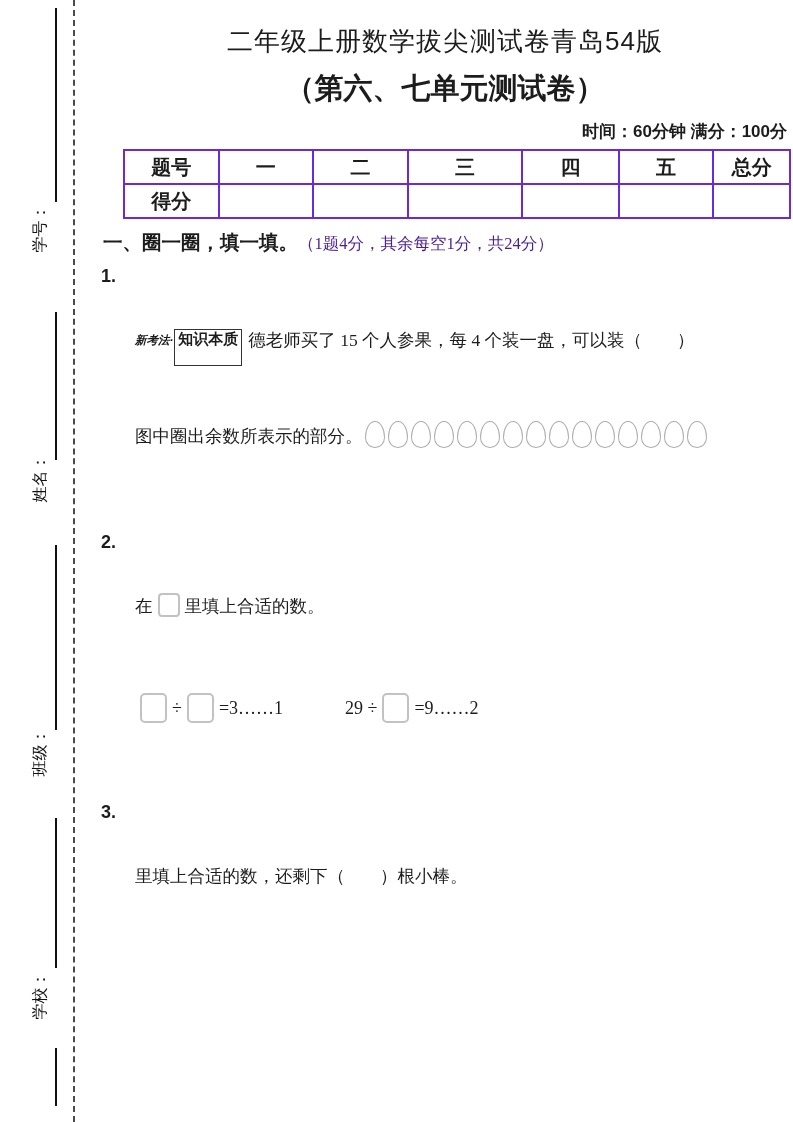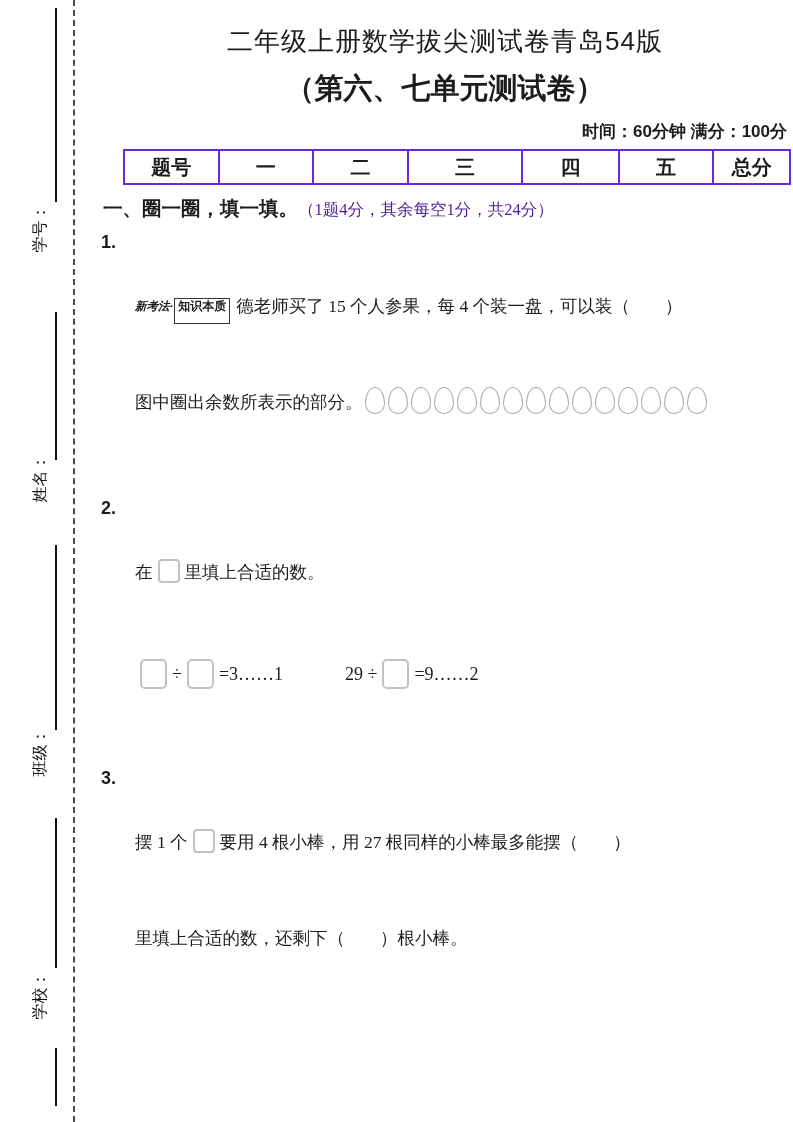--- a/index.html
+++ b/index.html
@@ -35,21 +35,21 @@
   .section .s-note { font-size:16.5px; color:#4c1d95; }
   
   .q { display:flex; align-items:flex-start; margin-top:4px; }
   .q-num { flex:0 0 34px; font-size:18px; font-weight:600; line-height:32px; text-align:left;
            font-family:"Liberation Sans","DejaVu Sans",sans-serif; }
   .q-body { flex:1; font-size:17.5px; line-height:32px; white-space:pre-wrap; }
   .q-line { min-height:32px; }
   .badge { display:inline-block; vertical-align:2px; margin-right:6px; line-height:15px;
            font-family:"Liberation Sans","DejaVu Sans",sans-serif; }
   .badge .b-left { font-size:11.5px; font-weight:900; font-style:italic; }
-  .badge .b-box { font-size:12px; font-weight:600; border:1px solid #333; padding:0 3px 10px 3px; margin-left:1px; }
+  .badge .b-box { font-size:15px; font-weight:600; border:1px solid #333; padding:0 3px 18px 3px; margin-left:1px; }
   
   .box { display:inline-block; width:27px; height:30px; border:2px solid #c2c2c2; border-radius:5px;
          vertical-align:-8px; margin:0 5px; background:#fff; }
   .box.small { width:22px; height:24px; vertical-align:-5px; border-radius:4px; }
   .eq-line { display:flex; align-items:center; margin:6px 0 4px 0; font-size:18px; }
   .eq-gap { width:62px; }
   
   .egg-row { display:inline-block; vertical-align:-6px; margin-left:2px; }
   .egg { display:inline-block; width:20px; height:27px; margin-right:3px; border:1.5px solid #adadad;
          border-radius:50% 50% 50% 50% / 62% 62% 40% 40%; background:#fff; }
@@ -88,20 +88,29 @@
       <tbody>
           <tr>
         <td>题号</td>
         <td>一</td>
         <td>二</td>
         <td>三</td>
         <td>四</td>
         <td>五</td>
         <td>总分</td>
       </tr>
+      <tr>
+        <td>得分</td>
+        <td></td>
+        <td></td>
+        <td></td>
+        <td></td>
+        <td></td>
+        <td></td>
+      </tr>
     </tbody>
       </table>
 
     <div class="section"><span class="s-title">一、圈一圈，填一填。</span><span class="s-note">（1题4分，其余每空1分，共24分）</span></div>
 
     <div class="q">
       <div class="q-num">1.</div>
       <div class="q-body">
         <div class="q-line"><span class="badge"><span class="b-left">新考法·</span><span class="b-box">知识本质</span></span><span>德老师买了 15 个人参果，每 4 个装一盘，可以装（　　）</span></div>
         <div class="q-line"><span>图中圈出余数所表示的部分。</span><span class="egg-row"><span class="egg"></span><span class="egg"></span><span class="egg"></span><span class="egg"></span><span class="egg"></span><span class="egg"></span><span class="egg"></span><span class="egg"></span><span class="egg"></span><span class="egg"></span><span class="egg"></span><span class="egg"></span><span class="egg"></span><span class="egg"></span><span class="egg"></span></span></div>
@@ -116,19 +125,18 @@
           <span class="box"></span><span>÷</span><span class="box"></span><span>=3……1</span>
           <span class="eq-gap"></span>
           <span>29 ÷</span><span class="box"></span><span>=9……2</span>
         </div>
       </div>
     </div>
 
     <div class="q">
       <div class="q-num">3.</div>
       <div class="q-body">
-        <div class="q-line"><span>摆 1 个</span><span class="box small"></span><span>要用 4 根小棒，用 27 根同样的小棒最多能摆（　　）</span></div>
         <div class="q-line">里填上合适的数，还剩下（　　）根小棒。</div>
       </div>
     </div>
 
   </div>
 </div>
 
 </body></html>

